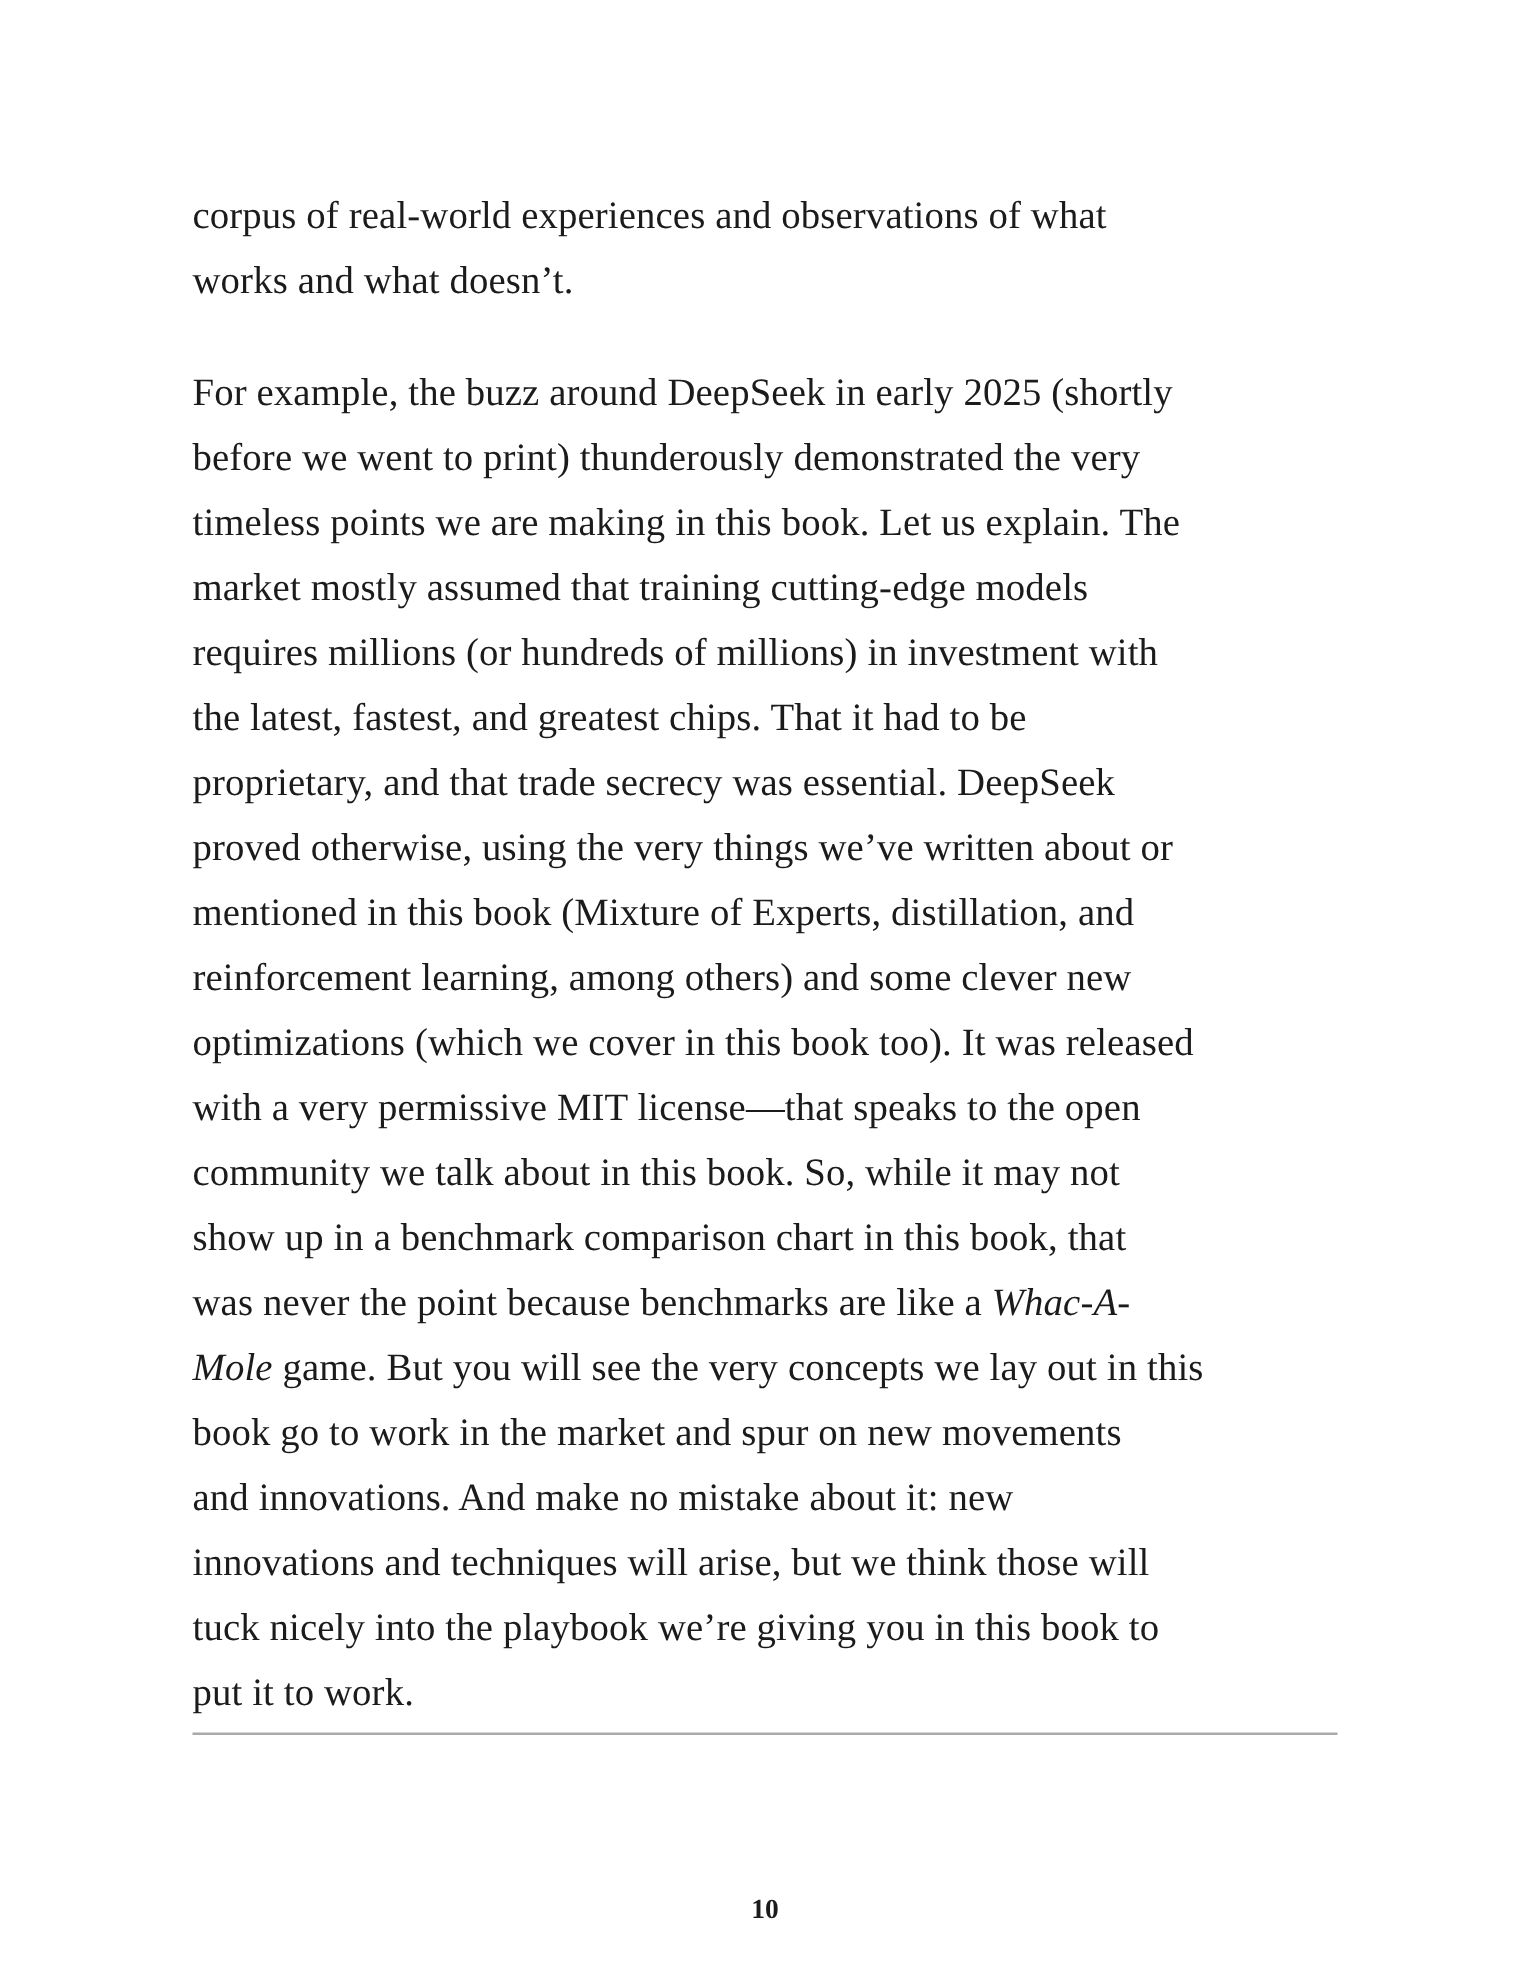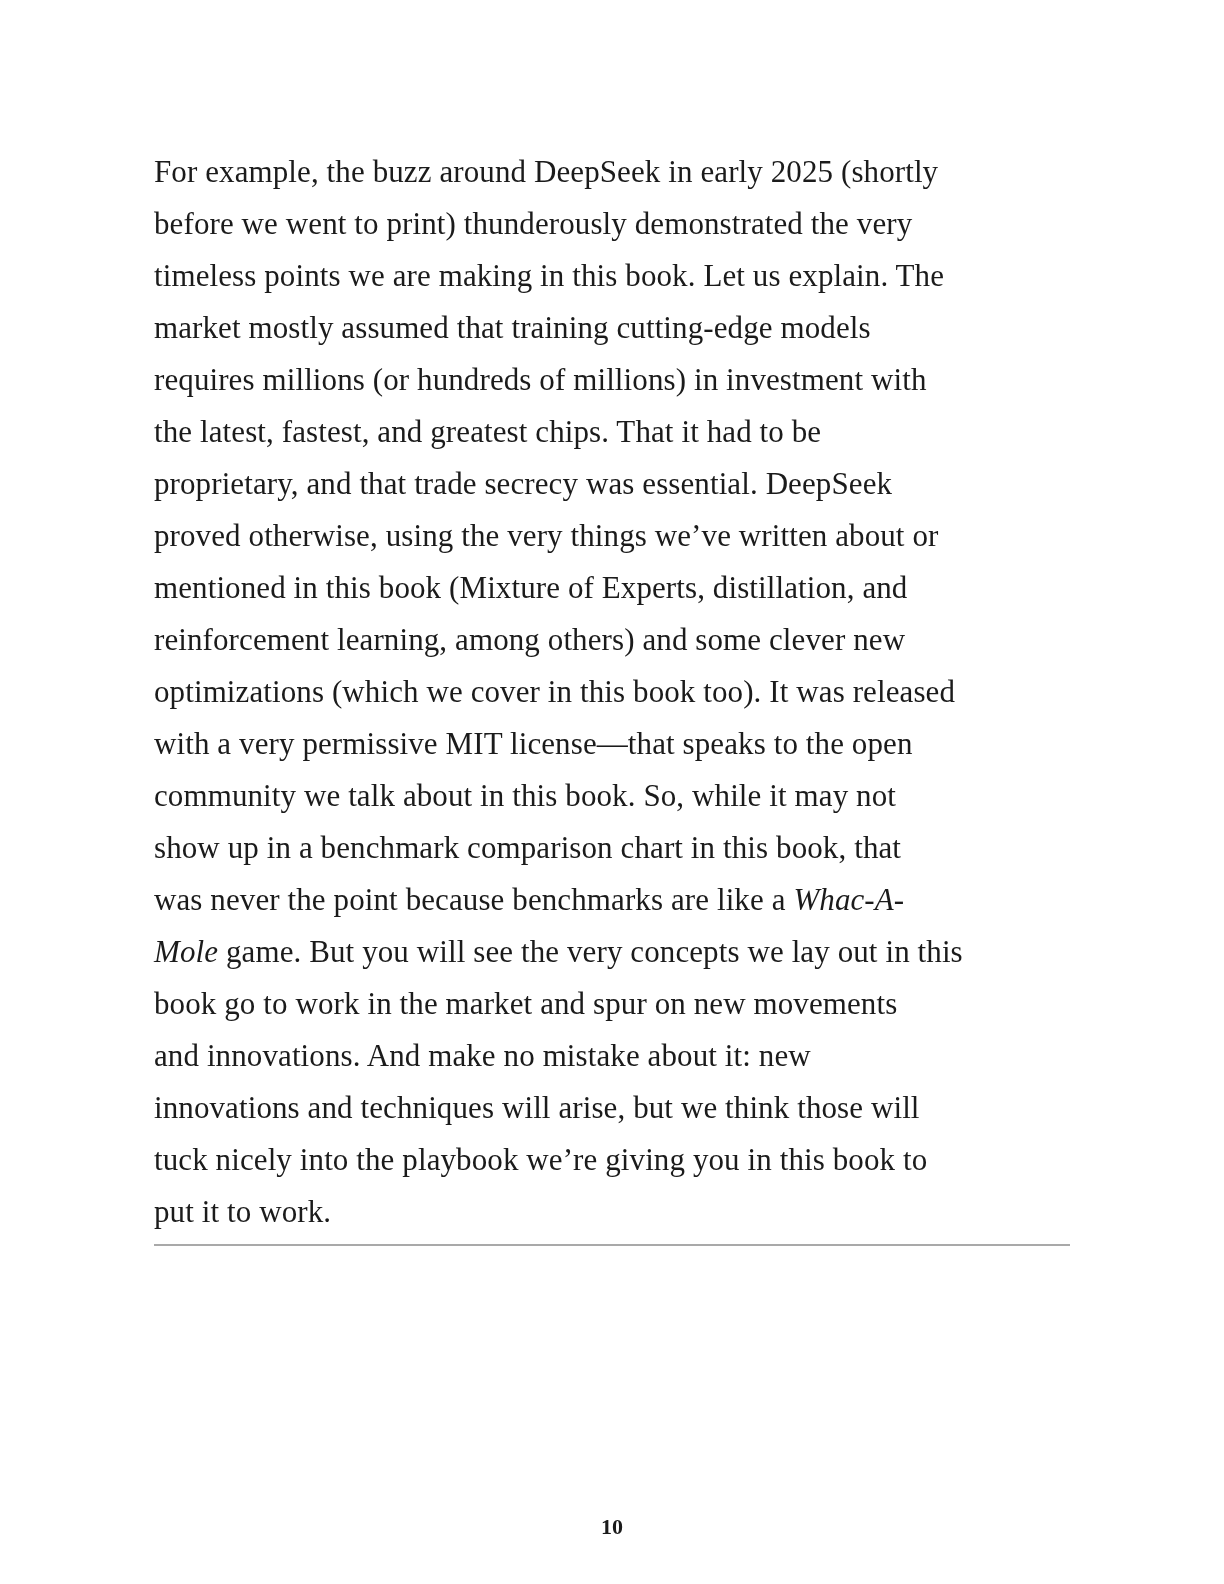--- a/index.html
+++ b/index.html
@@ -52,20 +52,22 @@
     font-weight: bold;
     font-size: 22px;
     line-height: 30px;
     color: var(--text-color, #1a1a1a);
   }
 </style>
 </head>
 <body>
 
 <div class="book-page">
+  <p>corpus of real-world experiences and observations of what
+works and what doesn’t.</p>
   <p><span>For example, the buzz around DeepSeek in early 2025 (shortly
 before we went to print) thunderously demonstrated the very
 timeless points we are making in this book. Let us explain. The
 market mostly assumed that training cutting-edge models
 requires millions (or hundreds of millions) in investment with
 the latest, fastest, and greatest chips. That it had to be
 proprietary, and that trade secrecy was essential. DeepSeek
 proved otherwise, using the very things we’ve written about or
 mentioned in this book (Mixture of Experts, distillation, and
 reinforcement learning, among others) and some clever new

